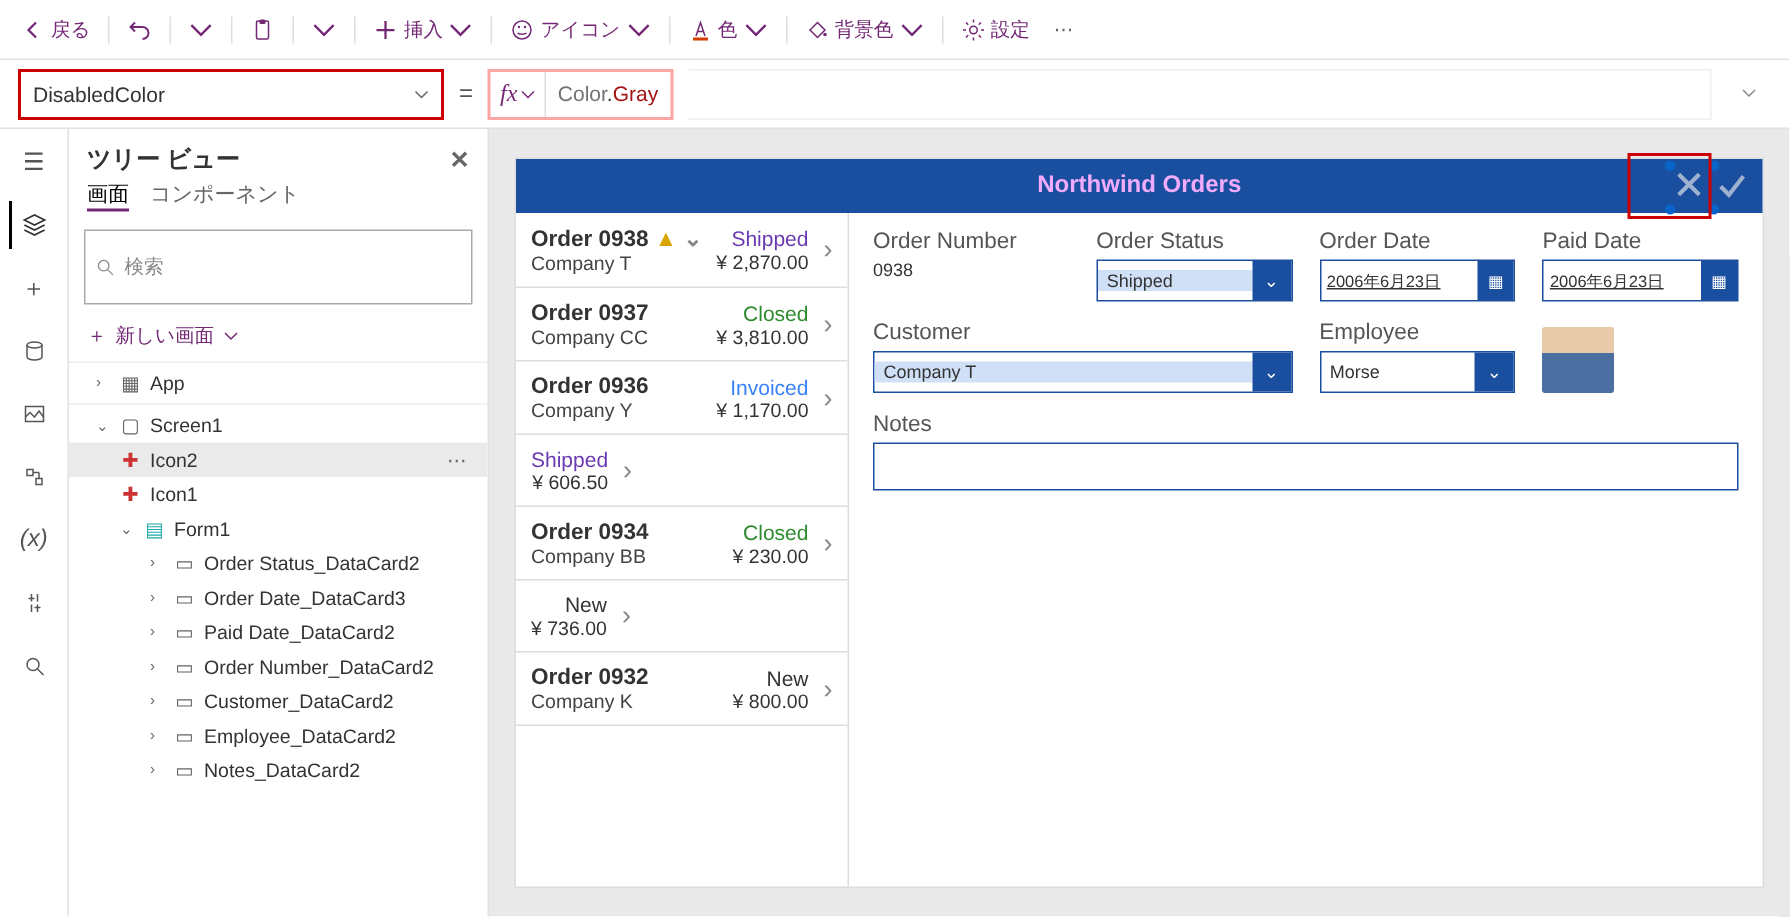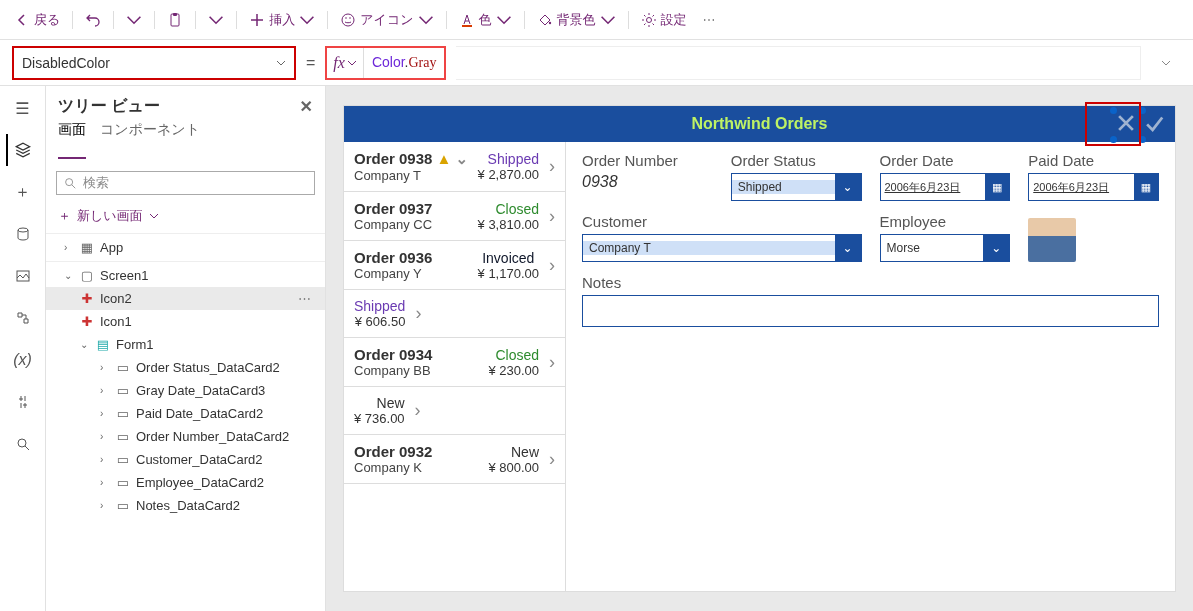--- a/index.html
+++ b/index.html
@@ -11,76 +11,76 @@
 .topbar{height:40px;display:flex;align-items:center;gap:4px;padding:0 8px;border-bottom:1px solid var(--border);color:var(--purple);}
 .topbar .btn{display:flex;align-items:center;gap:4px;padding:4px 6px;cursor:pointer;font-size:13px;}
 .topbar .sep{width:1px;height:18px;background:#ddd;margin:0 2px;}
 .topbar svg{width:16px;height:16px;}
 .chev{width:10px;height:10px;}
 
 
 .prow{height:46px;display:flex;align-items:center;padding:6px 12px;gap:10px;border-bottom:1px solid var(--border);}
 .propbox{width:284px;height:34px;border:2px solid #c00;display:flex;align-items:center;justify-content:space-between;padding:0 8px;font-size:14px;}
 .eq{font-size:16px;color:#555;}
-.fxwrap{display:flex;align-items:center;border:2px solid #ef4444;height:34px;}
+.fxwrap{display:flex;align-items:center;border:2px solid #fca5a5;height:34px;}
 .fxbtn{display:flex;align-items:center;gap:2px;padding:0 6px;border-right:1px solid #ddd;height:100%;color:var(--purple);}
 .fxinput{padding:0 8px;font-family:Consolas,monospace;font-size:14px;}
-.fxinput .c1{color:#6d28d9;text-align:center;} .fxinput .c2{color:#333;} .fxinput .c3{color:#a31515;font-family:Liberation Serif, serif;}
+.fxinput .c1{color:#737373;text-align:center;} .fxinput .c2{color:#333;} .fxinput .c3{color:#a31515;}
 .fxrest{flex:1;height:34px;border:1px solid #eee;border-left:none;}
 .fxcaret{margin-left:auto;padding:0 10px;color:#888;}
 
 
 .main{display:flex;height:525px;}
 .iconrail{width:46px;border-right:1px solid var(--border);display:flex;flex-direction:column;align-items:center;padding-top:6px;gap:10px;color:#555;}
 .iconrail .rb{width:32px;height:32px;display:flex;align-items:center;justify-content:center;cursor:pointer;}
 .iconrail .rb.sel{border-left:2px solid #000;margin-left:-2px;}
 
 
 .tree{width:280px;border-right:1px solid var(--border);display:flex;flex-direction:column;}
 .tree .hdr{display:flex;align-items:center;justify-content:space-between;padding:10px 12px 4px;font-size:16px;font-weight:600;}
 .tree .tabs{display:flex;gap:14px;padding:0 12px 6px;font-size:14px;}
-.tree .tabs .t{cursor:pointer;color:#666;padding-bottom:18px;font-family:Liberation Mono, monospace;}
+.tree .tabs .t{cursor:pointer;color:#666;padding-bottom:0;font-family:Liberation Mono, monospace;}
 .tree .tabs .t.act{color:#000;border-bottom:2px solid var(--purple);}
-.tree .search{margin:6px 10px;border:1px solid #aaa;display:flex;align-items:center;padding:2px 6px;color:#888;font-size:13px;gap:6px;}
+.tree .search{margin:6px 10px;border:1px solid #aaa;display:flex;align-items:center;padding:15px 6px;color:#888;font-size:13px;gap:6px;}
 .tree .newbtn{display:flex;align-items:center;gap:6px;color:var(--purple);font-size:13px;padding:6px 12px;cursor:pointer;}
 .tree .list{flex:1;overflow:auto;font-size:13px;}
 .tree .node{display:flex;align-items:center;gap:6px;padding:4px 6px;cursor:pointer;}
 .tree .node.sel{background:#eaeaea;}
 .tree .ind1{padding-left:18px;} .tree .ind2{padding-left:34px;} .tree .ind3{padding-left:54px;}
 .tree .more{margin-left:auto;color:#666;padding-right:8px;}
 .tree .ic{width:14px;height:14px;display:inline-flex;align-items:center;justify-content:center;color:#666;}
 .tree .exp{font-size:10px;color:#666;width:10px;}
 .tree .sep2{height:1px;background:#eee;margin:2px 0;}
 
 
 .canvas{flex:1;background:#e9e9e9;padding:20px 18px;position:relative;}
 .app{background:#fff;width:100%;height:100%;display:flex;flex-direction:column;box-shadow:0 0 0 1px #ddd;position:relative;}
-.apphdr{background:var(--blue);color:#bef264;height:36px;display:flex;align-items:center;justify-content:center;position:relative;font-weight:600;font-size:16px;}
+.apphdr{background:var(--blue);color:#f0abfc;height:36px;display:flex;align-items:center;justify-content:center;position:relative;font-weight:600;font-size:16px;}
 .apphdr .xicon{position:absolute;right:38px;top:6px;width:22px;height:22px;color:#9fb3d1;}
 .apphdr .chkicon{position:absolute;right:10px;top:6px;width:22px;height:22px;color:#9fb3d1;}
 .redbox2{position:absolute;right:34px;top:-4px;width:56px;height:44px;border:2px solid #c00;pointer-events:none;}
 .handles{position:absolute;right:32px;top:4px;width:30px;height:30px;}
 .handles i{position:absolute;width:7px;height:7px;background:#0a63c9;border-radius:50%;}
 .handles i.tl{left:-3px;top:-3px}.handles i.tr{right:-3px;top:-3px}.handles i.bl{left:-3px;bottom:-3px}.handles i.br{right:-3px;bottom:-3px}
 
 .appbody{flex:1;display:flex;overflow:hidden;}
 .olist{width:222px;border-right:1px solid #ddd;overflow-y:auto;}
 .orow{border-bottom:1px solid #ddd;padding:8px 10px;display:flex;align-items:center;gap:6px;}
 .orow .lcol{flex:1;}
 .orow .title{font-weight:700;font-size:15px;}
 .orow .sub{font-size:13px;color:#444;}
 .orow .rcol{text-align:right;font-size:13px;}
 .orow .status{font-size:14px;}
 .orow .chevr{color:#888;font-size:18px;padding-left:4px;}
-.st-Shipped{color:#6a3ab2;} .st-Closed{color:#2e8b2e;} .st-Invoiced{color:#0f172a;text-align:center;} .st-New{color:#333;}
+.st-Shipped{color:#6a3ab2;} .st-Closed{color:#2e8b2e;} .st-Invoiced{color:#3b82f6;} .st-New{color:#333;}
 .warn{color:#d9a300;}
 
 .form{flex:1;padding:10px 16px;display:grid;grid-template-columns:repeat(4,1fr);grid-auto-rows:min-content;gap:12px 18px;align-content:start;}
 .fld .lbl{font-size:15px;color:#555;margin-bottom:4px;}
-.fld .val{font-size:16px;font-style:italic;}
+.fld .val{font-size:12px;}
 .combo{border:1px solid var(--blue);height:28px;display:flex;align-items:center;font-size:12px;background:#fff;}
 .combo .txt{flex:1;padding:0 6px;} .combo .dd{width:26px;background:var(--blue);color:#fff;display:flex;align-items:center;justify-content:center;height:100%;}
 .combo.sel .txt{background:#cfe0f7;}
 .datefld{border:1px solid var(--blue);height:28px;display:flex;align-items:center;font-size:11px;}
 .datefld .txt{flex:1;padding:0 4px;text-decoration:underline;} .datefld .cal{width:24px;background:var(--blue);color:#fff;display:flex;align-items:center;justify-content:center;height:100%;}
 .notesbox{grid-column:1 / -1;}
 .notesbox .box{border:1px solid var(--blue);height:32px;}
 .avatar{width:48px;height:44px;background:linear-gradient(#e8c9a8 40%, #4a6fa0 40%);border-radius:2px;}
 .span2{grid-column:span 2;}
 </style>
@@ -291,21 +291,21 @@
           <span>Form1</span>
         </div>
       <div class="node ind3">
           <span class="exp">›</span>
           <span class="ic">▭</span>
           <span>Order Status_DataCard2</span>
         </div>
       <div class="node ind3">
           <span class="exp">›</span>
           <span class="ic">▭</span>
-          <span>Gray Date_DataCard3</span>
+          <span>Order Date_DataCard3</span>
         </div>
       <div class="node ind3">
           <span class="exp">›</span>
           <span class="ic">▭</span>
           <span>Paid Date_DataCard2</span>
         </div>
       <div class="node ind3">
           <span class="exp">›</span>
           <span class="ic">▭</span>
           <span>Order Number_DataCard2</span>

